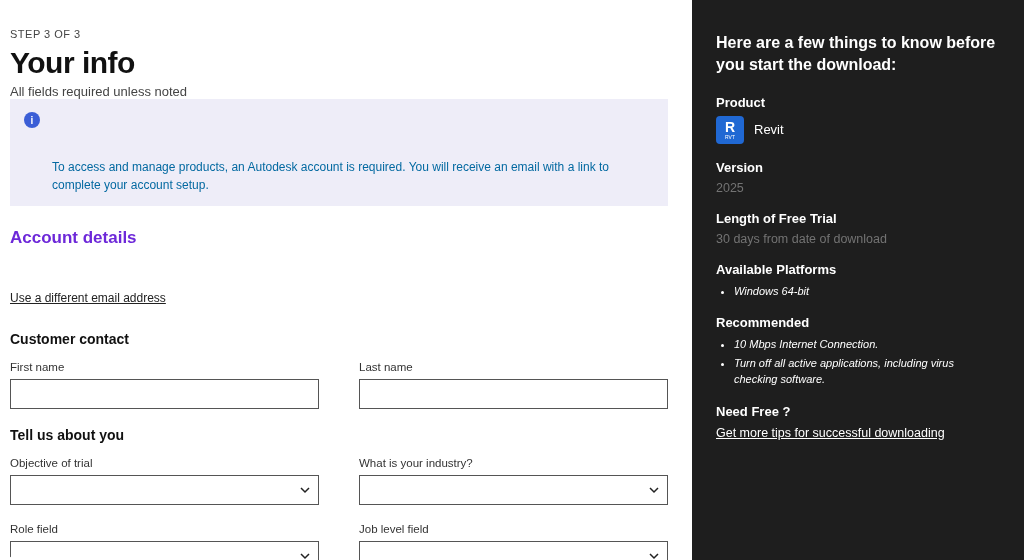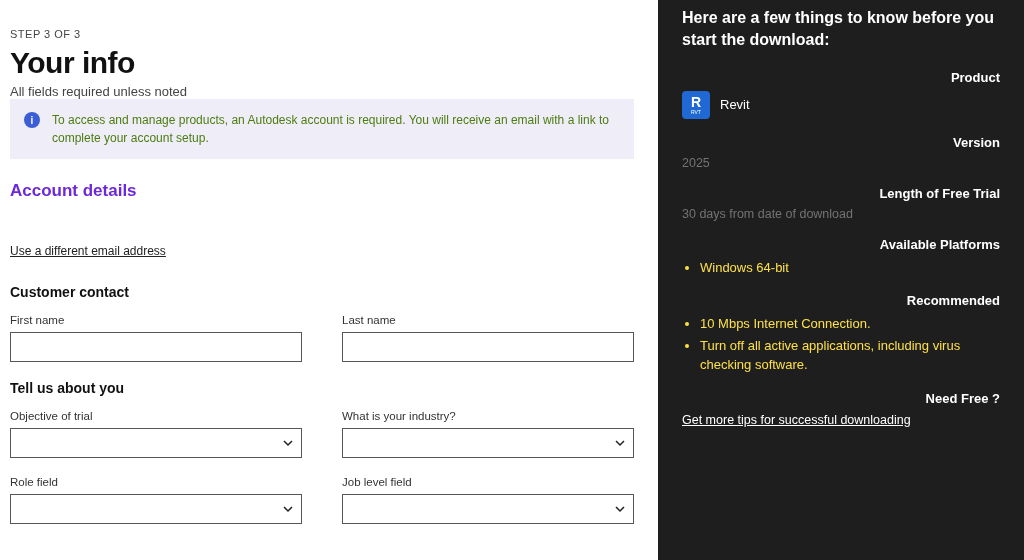--- a/index.html
+++ b/index.html
@@ -3,45 +3,45 @@
   <meta charset="utf-8">
   <style>
     * { box-sizing: border-box; margin: 0; padding: 0; }
     body { font-family: Arial, Helvetica, sans-serif; width: 1024px; height: 560px; display: flex; overflow: hidden; }
     .left-panel { flex: 1; background: #fff; padding: 28px 24px 10px 10px; overflow: hidden; border-radius: 21px; }
     .step-indicator { font-size: 11px; letter-spacing: 0.5px; color: #444; margin-bottom: 6px; }
     .page-title { font-size: 30px; font-weight: 800; color: #111; margin-bottom: 4px; letter-spacing: -0.5px; }
     .subtitle { font-size: 13px; color: #444; }
     .notice-box { background: #eeedf8; padding: 12px 14px; display: flex; align-items: flex-start; gap: 12px; margin-bottom: 22px; }
     .notice-icon { width: 16px; height: 16px; border-radius: 50%; background: #3b5ed6; color: #fff; display: flex; align-items: center; justify-content: center; font-size: 10px; font-weight: bold; flex-shrink: 0; margin-top: 1px; }
-    .notice-text { font-size: 12px; color: #4d7c0f; line-height: 1.5; }
+    .notice-text { font-size: 12px; color: #0369a1; line-height: 1.5; margin-top: 47px; }
     .section-heading { font-size: 17px; font-weight: 700; color: #6d28d9; margin-bottom: 18px; }
     .email-display { font-size: 13px; color: #fff; margin-bottom: 6px; min-height: 16px; }
     .email-link { font-size: 12px; color: #222; text-decoration: underline; display: inline-block; margin-bottom: 26px; cursor: pointer; }
     .subsection-heading { font-size: 14px; font-weight: 700; color: #111; margin-bottom: 14px; }
     .form-row { display: flex; gap: 40px; margin-bottom: 18px; }
     .form-field { flex: 1; display: flex; flex-direction: column; }
     .field-label { font-size: 11.5px; color: #333; margin-bottom: 6px; }
     .text-input { height: 30px; border: 1px solid #555; padding: 0 8px; font-size: 13px; width: 100%; }
     .select-wrapper { position: relative; }
     .select-input { height: 30px; border: 1px solid #555; width: 100%; background: #fff; appearance: none; padding: 0 28px 0 8px; font-size: 13px; cursor: pointer; }
     .chevron { position: absolute; right: 8px; top: 50%; transform: translateY(-50%); pointer-events: none; }
     .chevron svg { width: 12px; height: 12px; display: block; }
 
-    .right-panel { width: 366px; background: #1e1e1e; color: #fff; padding: 7px 24px; font-size: 13px; }
+    .right-panel { width: 332px; background: #1e1e1e; color: #fff; padding: 32px 24px; font-size: 13px; }
     .right-heading { font-size: 16px; font-weight: 700; line-height: 1.4; margin-bottom: 18px; }
-    .info-label { font-size: 13px; font-weight: 700; margin-bottom: 6px; text-align: right; }
+    .info-label { font-size: 13px; font-weight: 700; margin-bottom: 6px; }
     .info-value { font-size: 12.5px; color: #737373; margin-bottom: 16px; }
     .product-row { display: flex; align-items: center; gap: 10px; margin-bottom: 16px; }
     .product-icon { width: 28px; height: 28px; background: #2068d3; border-radius: 4px; display: flex; flex-direction: column; align-items: center; justify-content: center; }
     .product-icon-letter { color: #fff; font-size: 14px; font-weight: 700; line-height: 1; }
     .product-icon-sub { color: #fff; font-size: 5px; line-height: 1; margin-top: 1px; }
     .product-name { font-size: 13px; color: #fff; }
     .bullet-list { list-style: disc; padding-left: 18px; margin-bottom: 16px; }
-    .bullet-list li { font-size: 13px; color: #fde047; line-height: 1.5; margin-bottom: 2px; }
+    .bullet-list li { font-size: 11px; color: #ffffff; line-height: 1.5; margin-bottom: 2px; font-style: italic; }
     .help-link { font-size: 12.5px; color: #fff; text-decoration: underline; cursor: pointer; }
   </style>
 </head>
 <body>
 
 <div class="left-panel">
   <div class="step-indicator">STEP 3 OF 3</div>
   <h1 class="page-title">Your info</h1>
   <div class="subtitle">All fields required unless noted</div>
 

